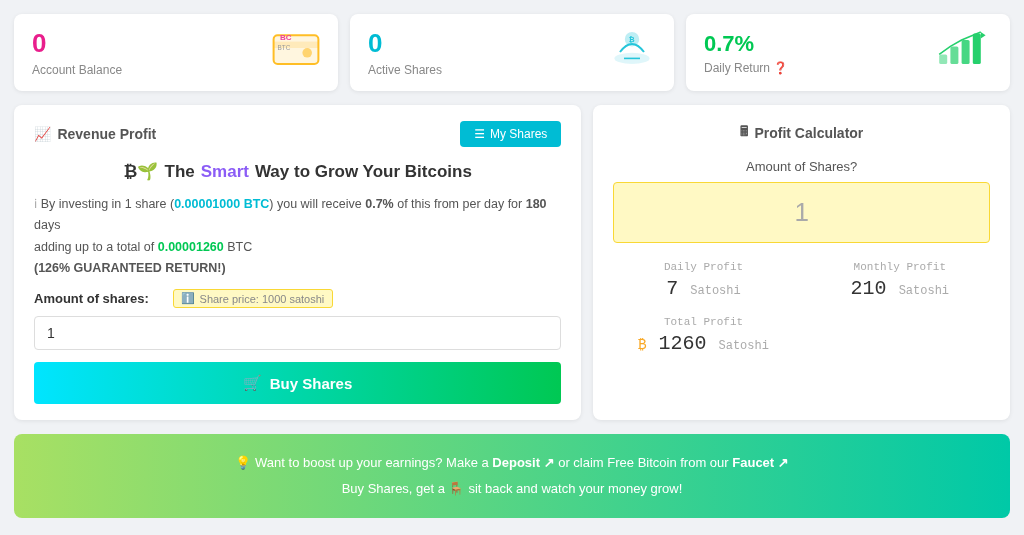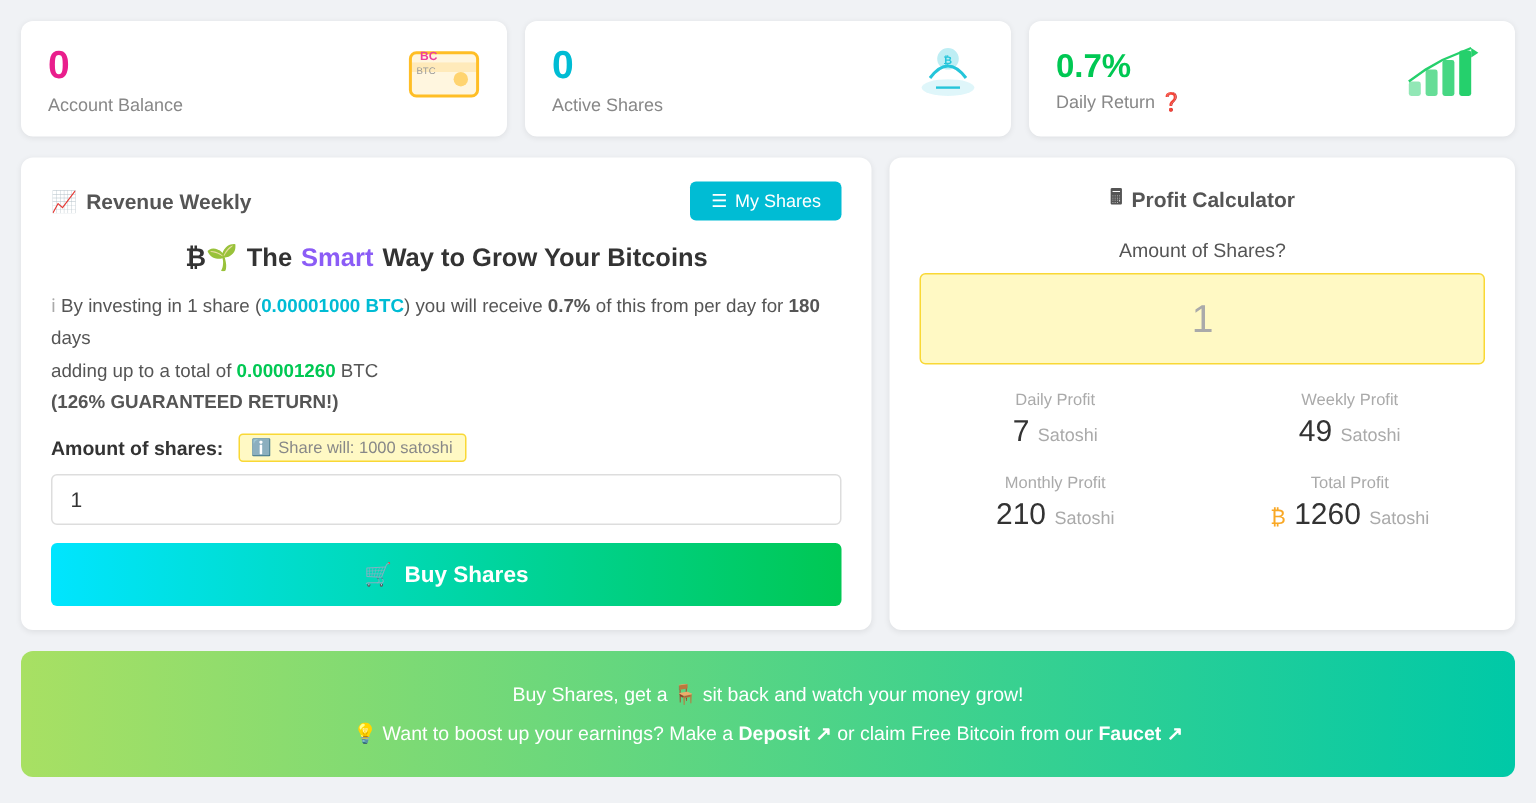--- a/index.html
+++ b/index.html
@@ -116,21 +116,21 @@
     }
     .earn-now .earning { font-weight: 700; color: #333; }
 
     .shares-label {
       font-size: 13px;
       font-weight: 700;
       color: #333;
       margin-bottom: 8px;
       display: flex;
       align-items: center;
-      gap: 10px;
+      gap: 24px;
     }
     .price-badge {
       background: #fff9c4;
       border: 1px solid #f9d835;
       color: #888;
       font-size: 11px;
       font-weight: normal;
       padding: 2px 8px;
       border-radius: 3px;
       display: flex;
@@ -203,20 +203,21 @@
       color: #aaa;
       margin-bottom: 18px;
     }
     .profit-grid {
       display: grid;
       grid-template-columns: 1fr 1fr;
       gap: 16px;
     }
     .profit-item {
       text-align: center;
+      font-family: Liberation Mono, monospace;
     }
     .profit-item-label {
       font-size: 11px;
       color: #aaa;
       margin-bottom: 4px;
     }
     .profit-item-value {
       font-size: 20px;
       color: #333;
       font-weight: 300;
@@ -307,21 +308,21 @@
 
 
 </div>
 
 <div class="main-row">
 
   <div class="revenue-panel">
     <div class="panel-header">
       <div class="panel-title">
         <span>📈</span>
-        <span>Revenue Weekly</span>
+        <span>Revenue Profit</span>
       </div>
       <button class="my-shares-btn">
         <span>☰</span>
         <span>My Shares</span>
       </button>
     </div>
 
     <div class="promo-title">
       <span>₿🌱</span>
       <span>The </span>
@@ -334,21 +335,21 @@
       <span>By investing in 1 share (</span><span class="highlight">0.00001000 BTC</span><span>) you will receive </span><span class="bold">0.7%</span><span> of this from per day for </span><span class="bold">180</span><span> days</span><br>
       <span>adding up to a total of </span><span class="green-text">0.00001260</span><span> BTC</span><br>
       <span class="bold">(126% GUARANTEED RETURN!)</span>
     </div>
 
 
     <div class="shares-label">
       <span>Amount of shares:</span>
       <span class="price-badge">
         <span class="info-icon">ℹ️</span>
-        <span>Share will: 1000 satoshi</span>
+        <span>Share price: 1000 satoshi</span>
       </span>
     </div>
 
     <input type="number" class="shares-input" value="1" style="">
 
     <button class="buy-btn">
       <span>🛒</span>
       <span>Buy Shares</span>
     </button>
   </div>
@@ -360,26 +361,20 @@
     </div>
 
     <div class="amount-label">Amount of Shares?</div>
     <div class="amount-input-box">1</div>
 
     <div class="profit-grid">
       <div class="profit-item">
         <div class="profit-item-label">Daily Profit</div>
         <div class="profit-item-value">
           <span>7</span> <span class="unit">Satoshi</span>
-        </div>
-      </div>
-      <div class="profit-item">
-        <div class="profit-item-label">Weekly Profit</div>
-        <div class="profit-item-value">
-          <span>49</span> <span class="unit">Satoshi</span>
         </div>
       </div>
       <div class="profit-item">
         <div class="profit-item-label">Monthly Profit</div>
         <div class="profit-item-value">
           <span>210</span> <span class="unit">Satoshi</span>
         </div>
       </div>
       <div class="profit-item">
         <div class="profit-item-label">Total Profit</div>
@@ -388,24 +383,24 @@
           <span>1260</span> <span class="unit">Satoshi</span>
         </div>
       </div>
     </div>
   </div>
 
 </div>
 
 <div class="bottom-banner">
   <div>
-    <span>Buy Shares, get a </span>
-    <span>🪑</span>
-    <span> sit back and watch your money grow!</span>
-  </div>
-  <div>
     <span>💡</span>
     <span>Want to boost up your earnings? Make a </span>
     <a href="#"><span>Deposit</span> <span>↗</span></a>
     <span> or claim Free Bitcoin from our </span>
     <a href="#"><span>Faucet</span> <span>↗</span></a>
   </div>
+  <div>
+    <span>Buy Shares, get a </span>
+    <span>🪑</span>
+    <span> sit back and watch your money grow!</span>
+  </div>
 </div>
 
 </body></html>

